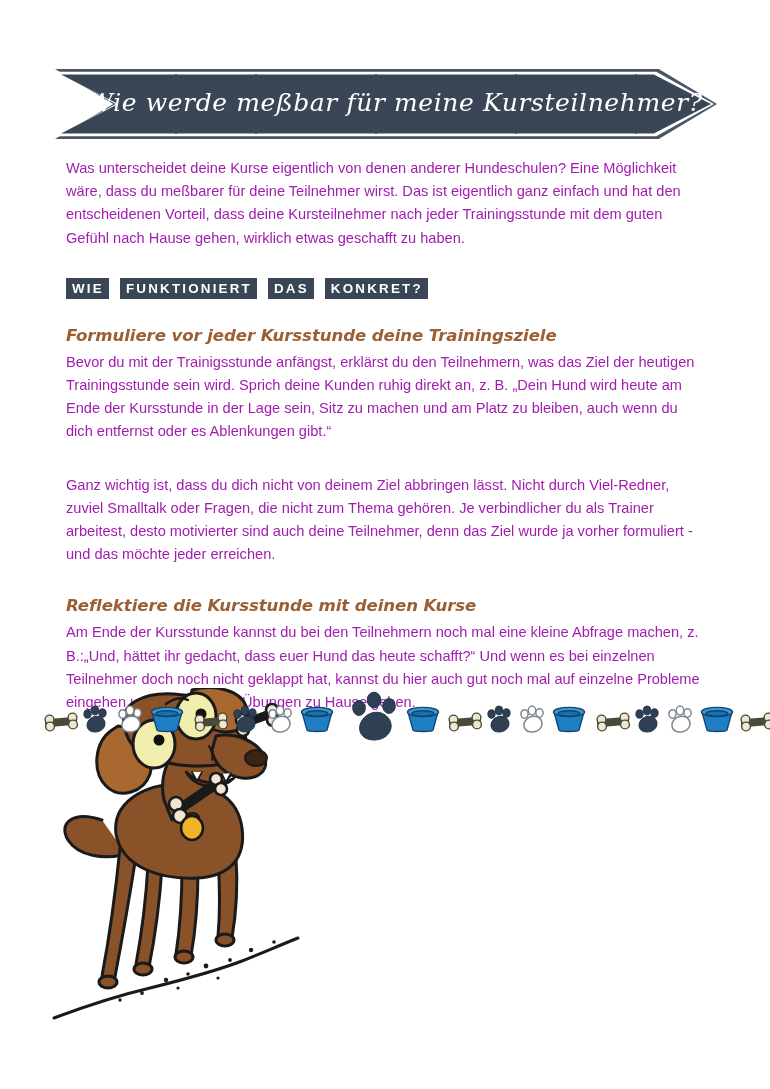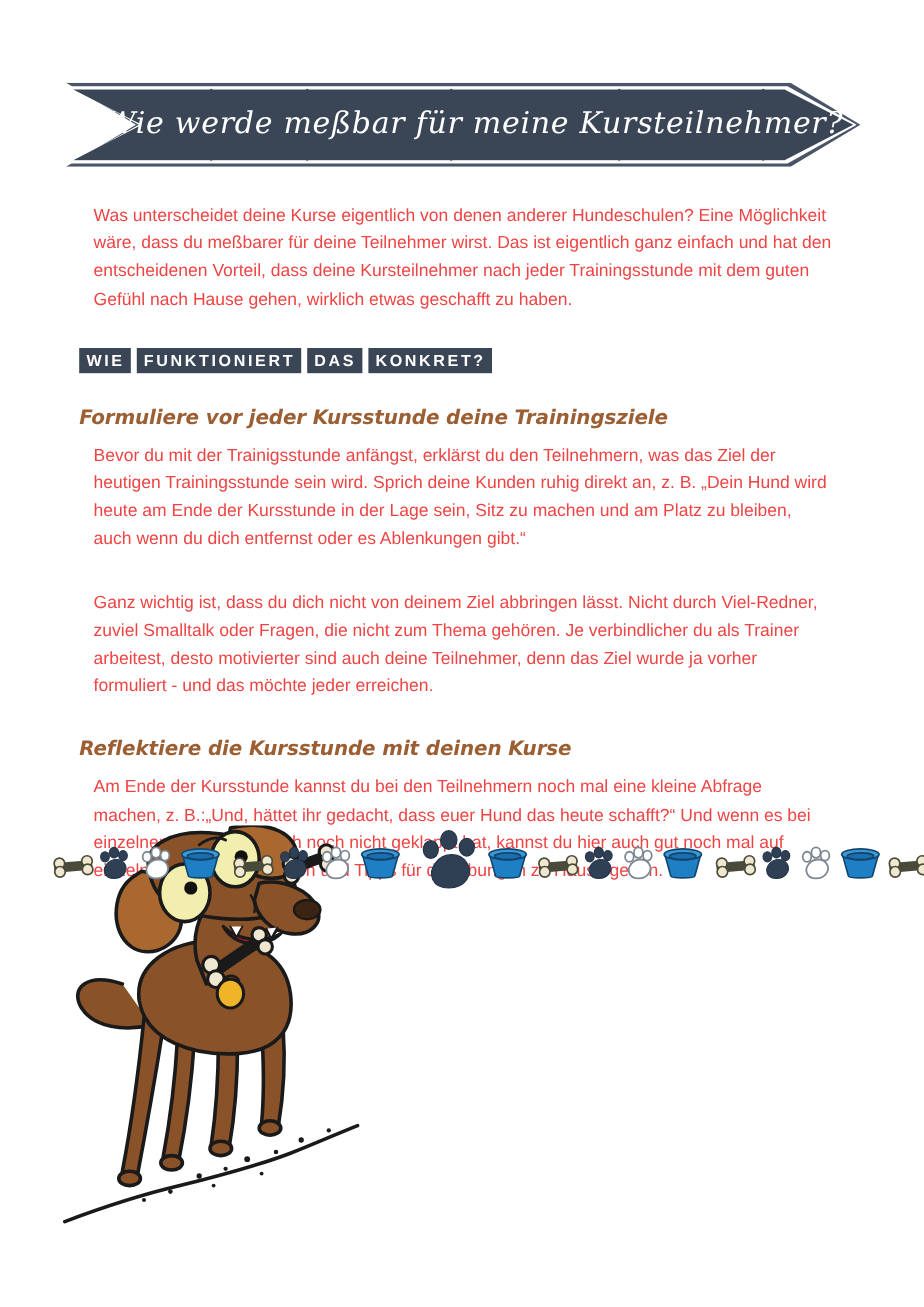--- a/index.html
+++ b/index.html
@@ -93,32 +93,32 @@
   }
 
   
   .content {
     position: absolute;
     left: 66px;
     top: 157px;
     width: 640px;
   }
   p.body {
-    margin: 12px;
-    color: #ef4444;
+    margin: 0;
+    color: #a21caf;
     font-size: 14.6px;
     line-height: 23.2px;
     font-family: "Liberation Sans", sans-serif;
   }
 
   
   .boxed-heading {
     margin-top: 28px;
     display: flex;
-    gap: 5px;
+    gap: 11px;
   }
   .boxed-heading span {
     background: #3a4556;
     color: #ffffff;
     font-size: 13.4px;
     font-weight: 700;
     letter-spacing: 2.2px;
     padding: 3px 5px 3px 6px;
     line-height: 15px;
     display: inline-block;

